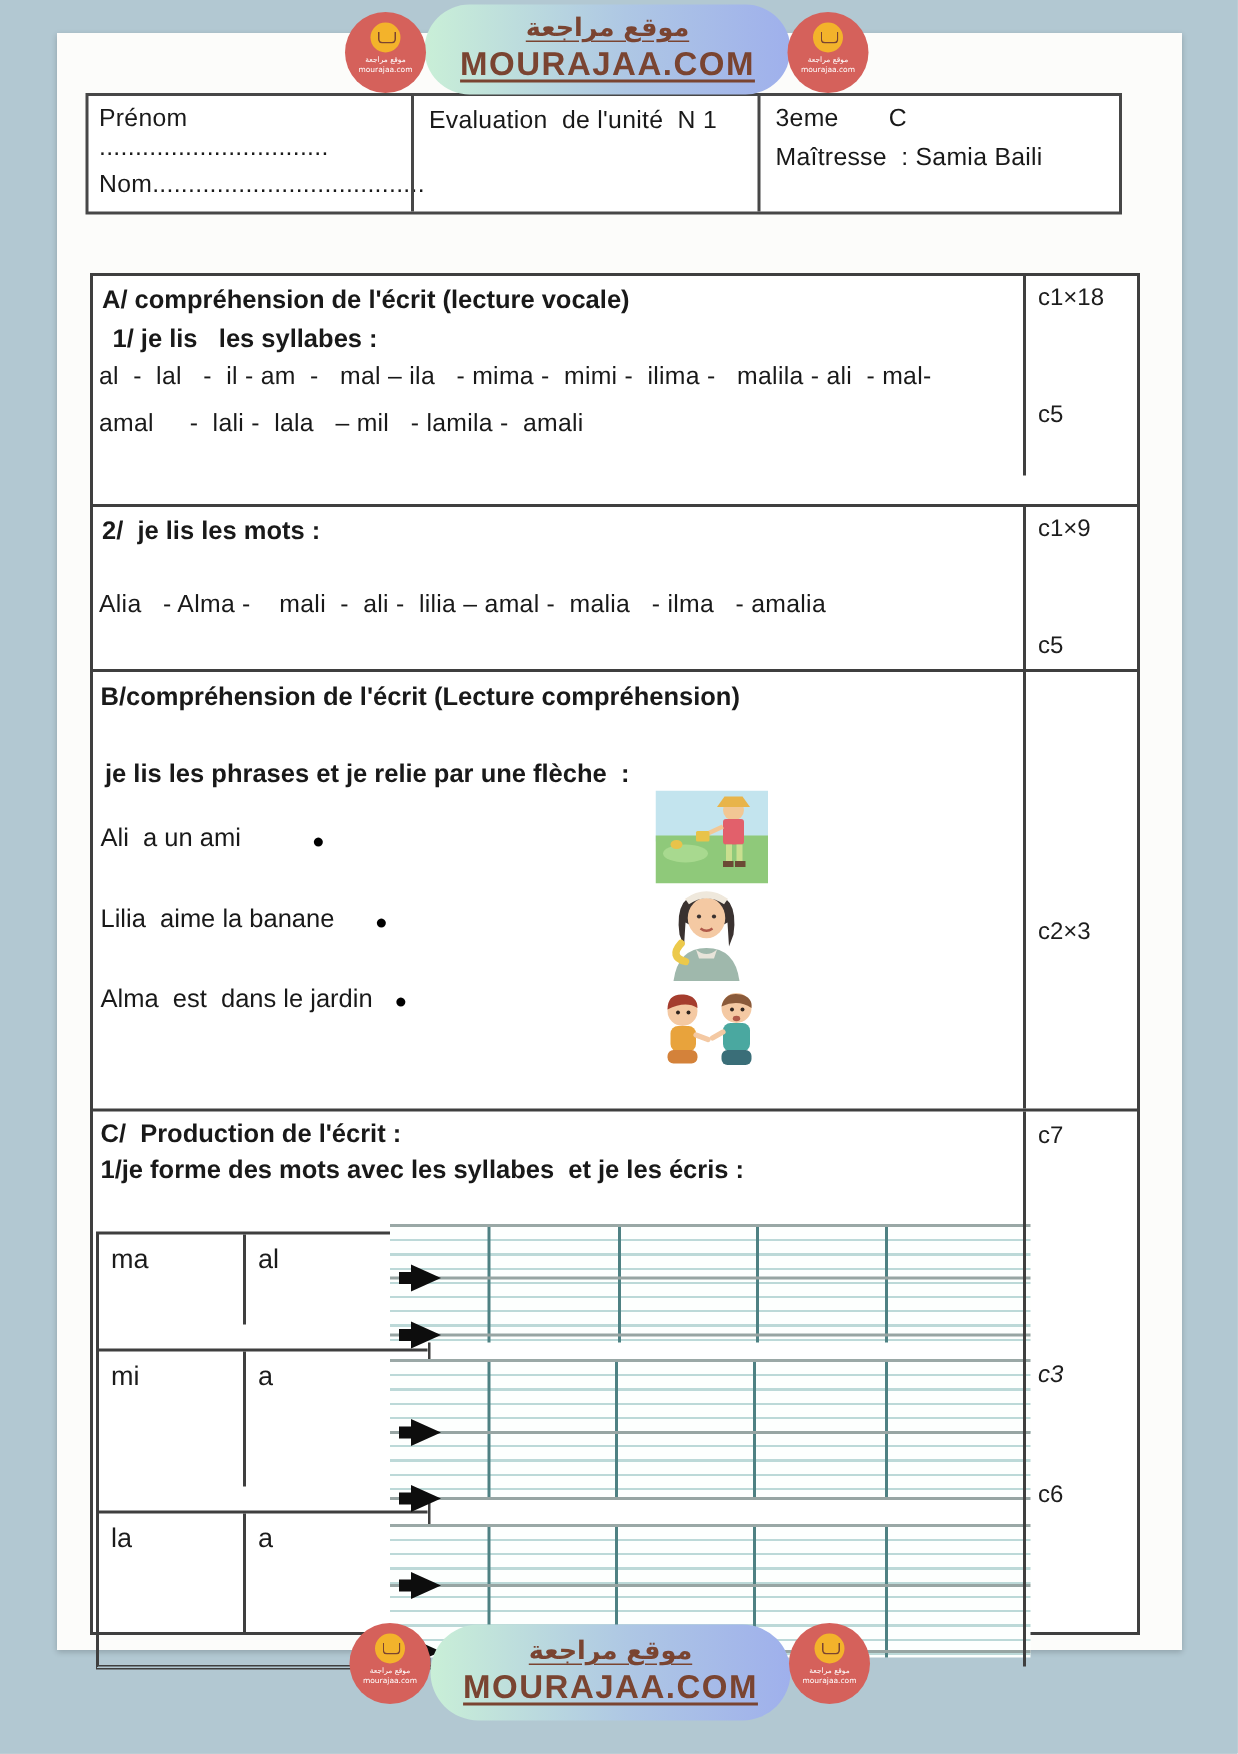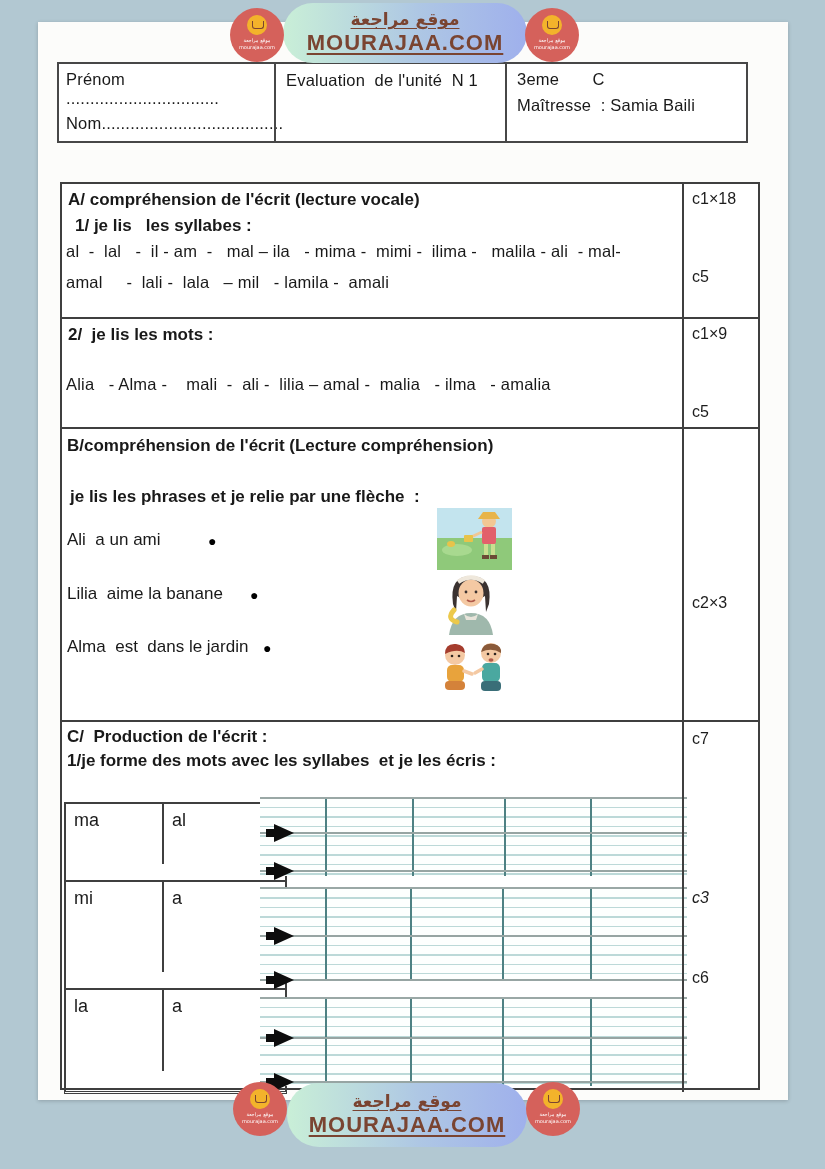--- a/index.html
+++ b/index.html
@@ -25,21 +25,21 @@
   .htable { position:absolute; left:57px; top:62px; width:691px; height:81px; border:2px solid #474747; background:#fff; }
   .hcell { position:absolute; top:0; bottom:0; }
   .hc1 { left:0; width:215px; }
   .hc2 { left:215px; width:231px; border-left:2px solid #474747; }
   .hc3 { left:446px; width:243px; border-left:2px solid #474747; }
   .t { position:absolute; white-space:pre-wrap; color:#191919; }
 
   
   .mtable { position:absolute; left:60px; top:182px; width:700px; height:908px; border:2px solid #3f3f3f; background:#fff; }
   .sec { position:absolute; left:0; width:100%; }
-  .sec + .sec { border-top:2px solid #3f3f3f; }
+  .sec + .sec { border-top:2px solid #3f3f3f;margin-top:19px; }
   .sec-a   { top:0;     height:133px; }
   .sec-mots{ top:133px; height:110px; }
   .sec-b   { top:243px; height:293px; }
   .sec-c   { top:536px; height:372px; }
   .marks { position:absolute; right:0; top:0; bottom:0; width:76px; border-left:2px solid #3f3f3f; }
   .mark { position:absolute; left:8px; font-size:16px; color:#1d1d1d; white-space:pre; }
   .btitle { font-weight:bold; font-size:17px; }
   .body-txt { font-size:16.5px; font-weight:500; letter-spacing:.2px; }
 
   

